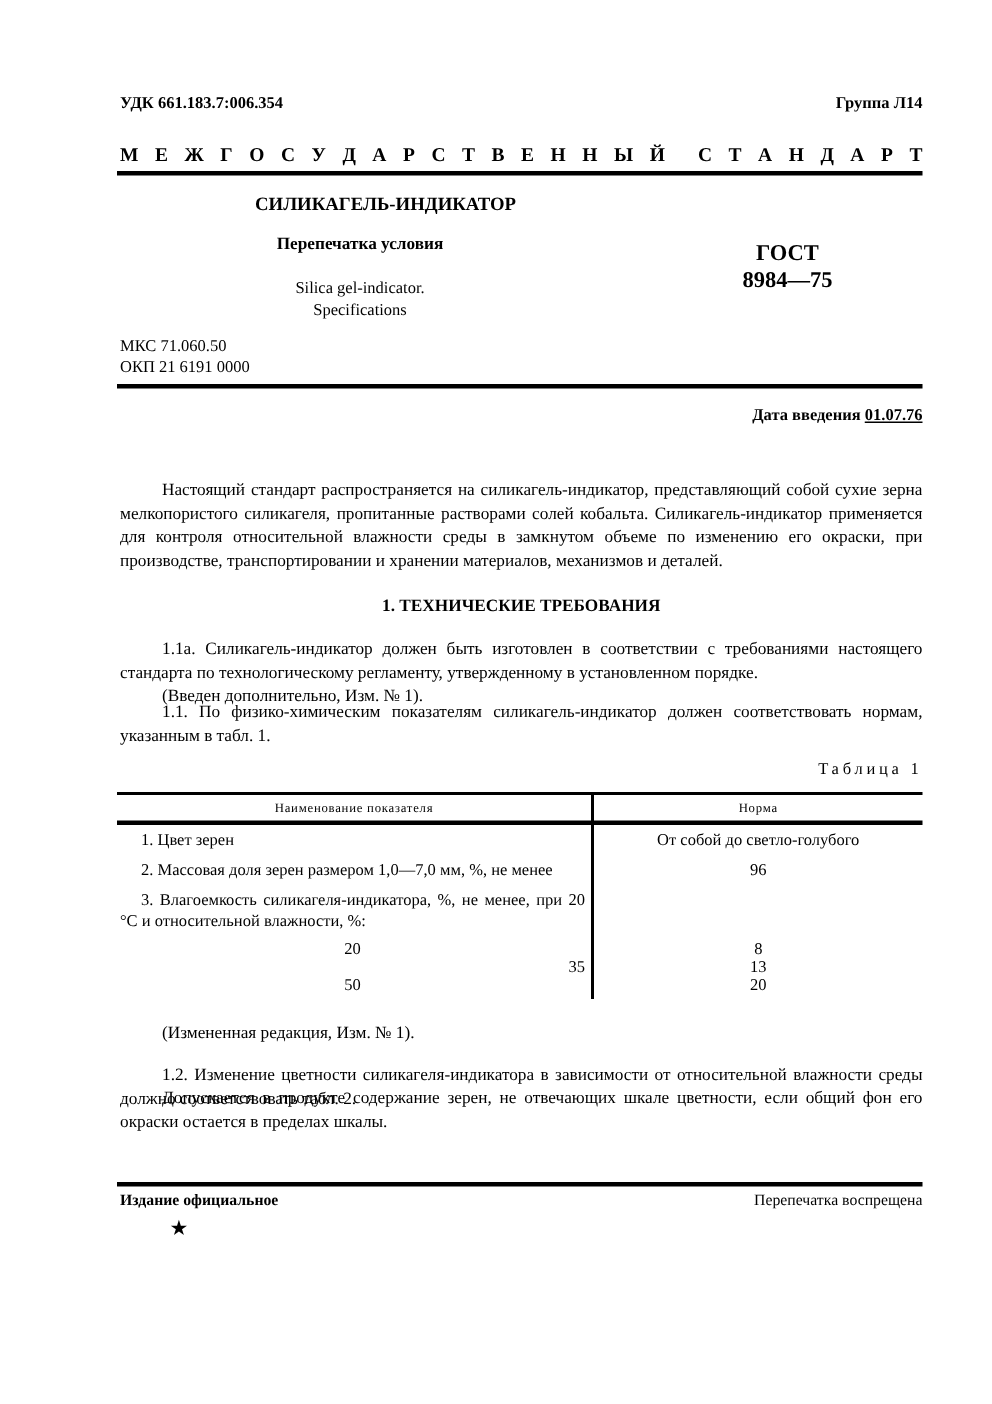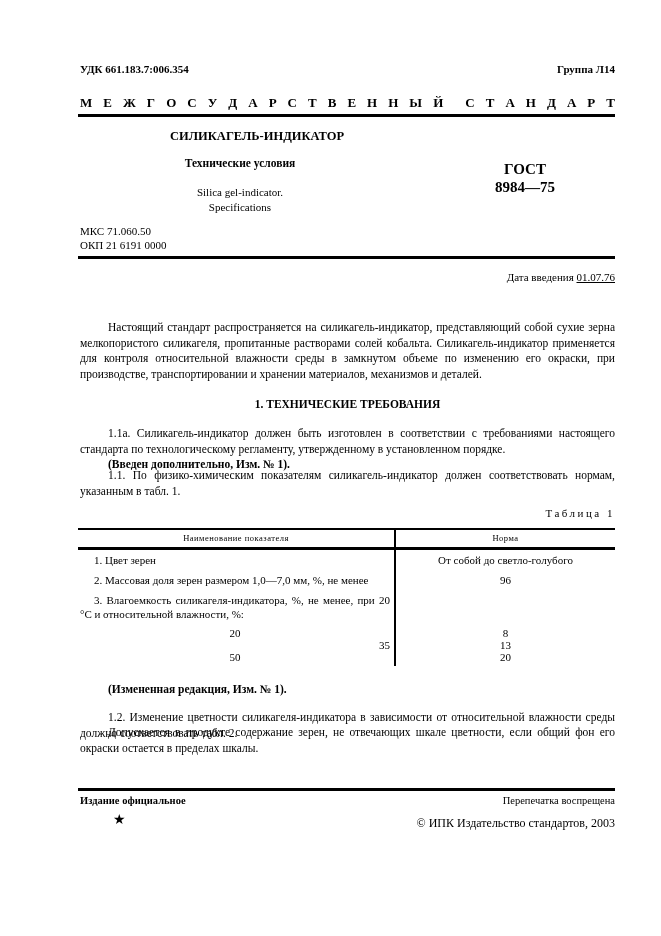--- a/index.html
+++ b/index.html
@@ -1,29 +1,29 @@
 <!DOCTYPE html>
 <html><head>
 <meta charset="utf-8">
 <style>
   html, body { margin: 0; padding: 0; background: #ffffff; }
   body { width: 661px; height: 936px; position: relative; overflow: hidden; color: #000; font-family: "Liberation Serif", "DejaVu Serif", serif; }
   .abs { position: absolute; }
-  .b { font-weight: bold; }
+  .b { font-weight: normal; }
   .hdr-udk { left: 80px; top: 63px; font-size: 11px; font-weight: bold; }
   .hdr-group { right: 46px; top: 63px; font-size: 11px; font-weight: bold; }
   .interstate { left: 80px; top: 95px; width: 535px; font-size: 13px; font-weight: bold; display: flex; justify-content: space-between; }
   .interstate span { display: inline-block; }
   .rule-thick { left: 78px; width: 537px; height: 3px; background: #000; }
   .title { left: 170px; top: 129px; font-size: 12.5px; font-weight: bold; }
   .subtitle { left: 140px; top: 157px; width: 200px; text-align: center; font-size: 11.5px; font-weight: bold; }
   .eng { left: 160px; top: 185px; width: 160px; text-align: center; font-size: 11px; line-height: 15px; }
   .gost { left: 480px; top: 160px; width: 90px; text-align: center; font-size: 15px; font-weight: bold; line-height: 18px; }
   .mks { left: 80px; top: 224px; font-size: 11px; line-height: 14px; }
-  .date { right: 46px; top: 271px; font-size: 11px; font-weight: normal; }
+  .date { right: 46px; top: 271px; font-size: 11px; font-weight: bold; }
   .date u { text-decoration: underline; }
   .para { left: 80px; width: 535px; font-size: 11.5px; line-height: 15.6px; text-align: justify; }
   .indent { text-indent: 28px; }
   .section { left: 80px; width: 535px; top: 398px; text-align: center; font-size: 11.5px; font-weight: bold; }
   .tabcap { right: 46px; top: 507px; font-size: 11px; letter-spacing: 2.5px; margin-left: 44px; }
   .tbl { left: 78px; top: 528px; width: 537px; }
   .tbl .topline { position: absolute; left: 0; top: 0; width: 537px; height: 2px; background: #000; }
   .tbl .midline { position: absolute; left: 0; top: 19px; width: 537px; height: 3px; background: #000; }
   .tbl .vline { position: absolute; left: 316px; top: 0; width: 2px; height: 138px; background: #000; }
   .tbl .th { position: absolute; top: 5px; font-size: 8.5px; letter-spacing: 0.5px; text-align: center; }
@@ -66,21 +66,21 @@
   <span>А</span>
   <span>Н</span>
   <span>Д</span>
   <span>А</span>
   <span>Р</span>
   <span>Т</span>
 </div>
 <div class="abs rule-thick" style="top:114px;"></div>
 
 <div class="abs title">СИЛИКАГЕЛЬ-ИНДИКАТОР</div>
-<div class="abs subtitle">Технические условия</div>
+<div class="abs subtitle">Перепечатка условия</div>
 <div class="abs eng">
   <div>Silica gel-indicator.</div>
   <div>Specifications</div>
 </div>
 <div class="abs gost">
   <div>ГОСТ</div>
   <div>8984—75</div>
 </div>
 <div class="abs mks">
   <div>МКС 71.060.50</div>
@@ -130,14 +130,13 @@
 
 <div class="abs para indent b" style="top:682px;">(Измененная редакция, Изм. № 1).</div>
 <div class="abs para indent" style="top:710px;">1.2. Изменение цветности силикагеля-индикатора в зависимости от относительной влажности среды должно соответствовать табл. 2.</div>
 <div class="abs para indent" style="top:725px;">Допускается в продукте содержание зерен, не отвечающих шкале цветности, если общий фон его окраски остается в пределах шкалы.</div>
 
 <div class="abs footer-rule"></div>
 <div class="abs foot-left">Издание официальное</div>
 <div class="abs foot-right">Перепечатка воспрещена</div>
 <div class="abs star">★</div>
 <div class="abs copy">
-  <div>© ИПК Издательство стандартов, 2003</div>
 </div>
 
 </body></html>

